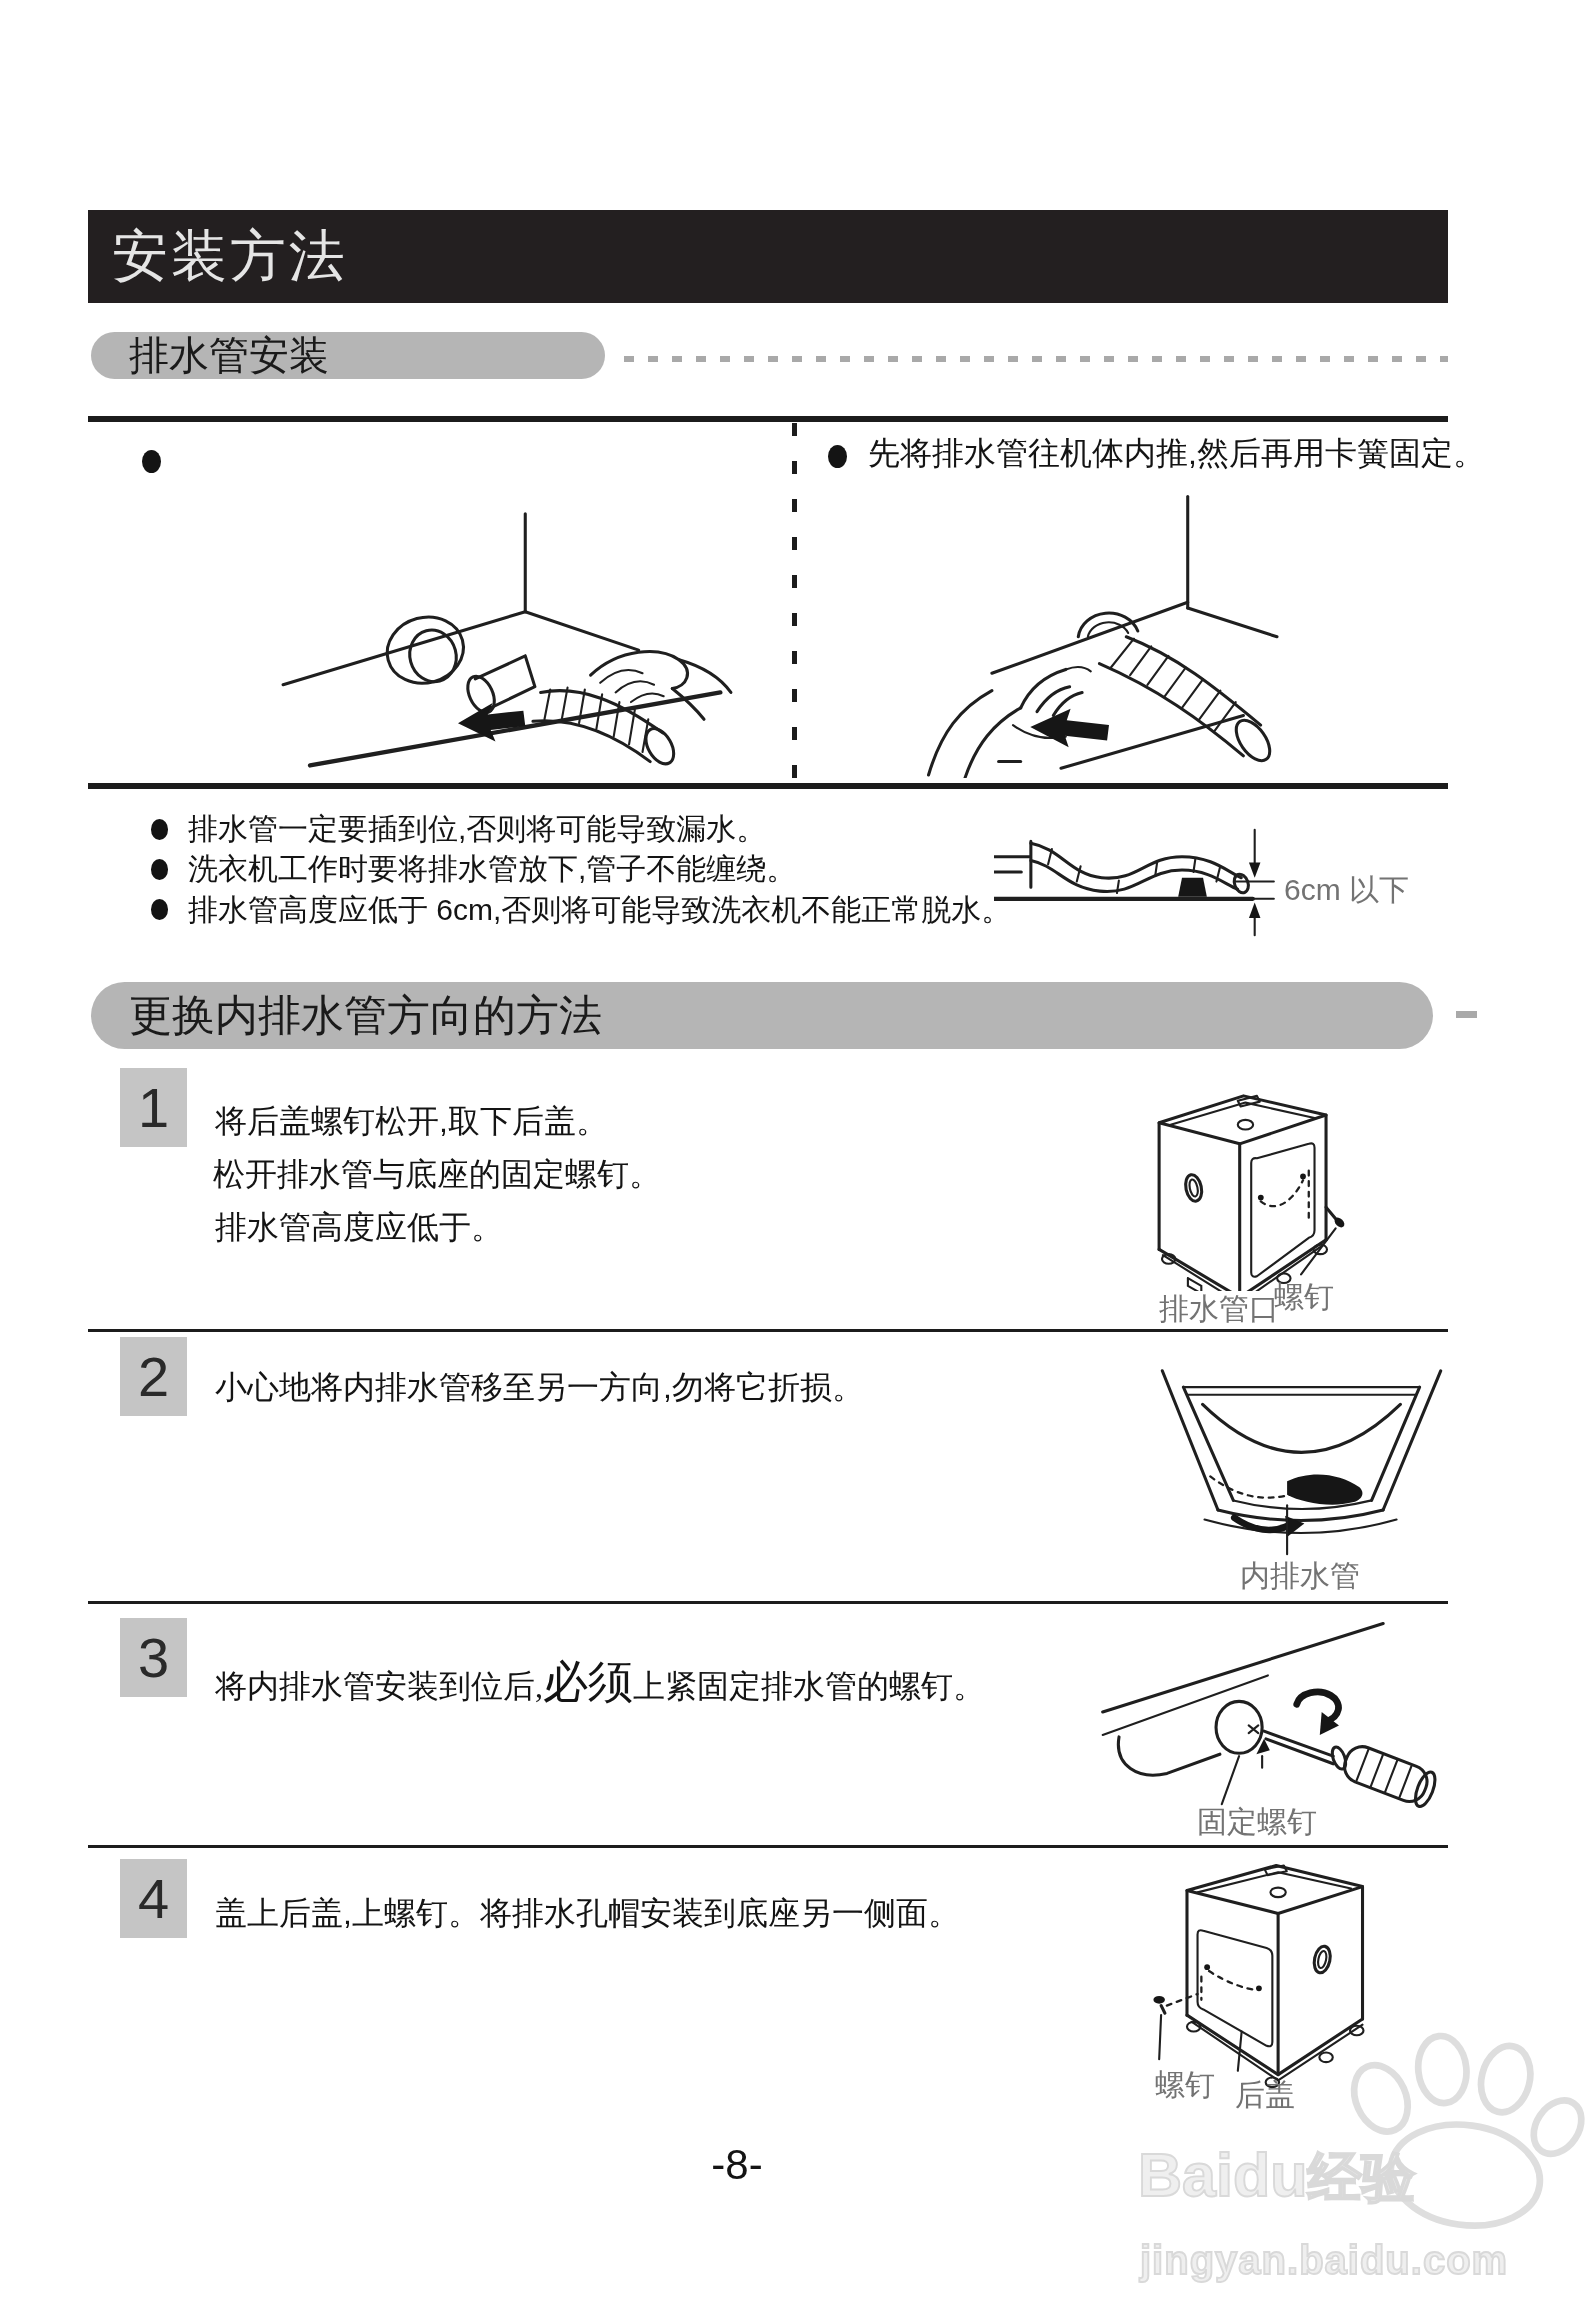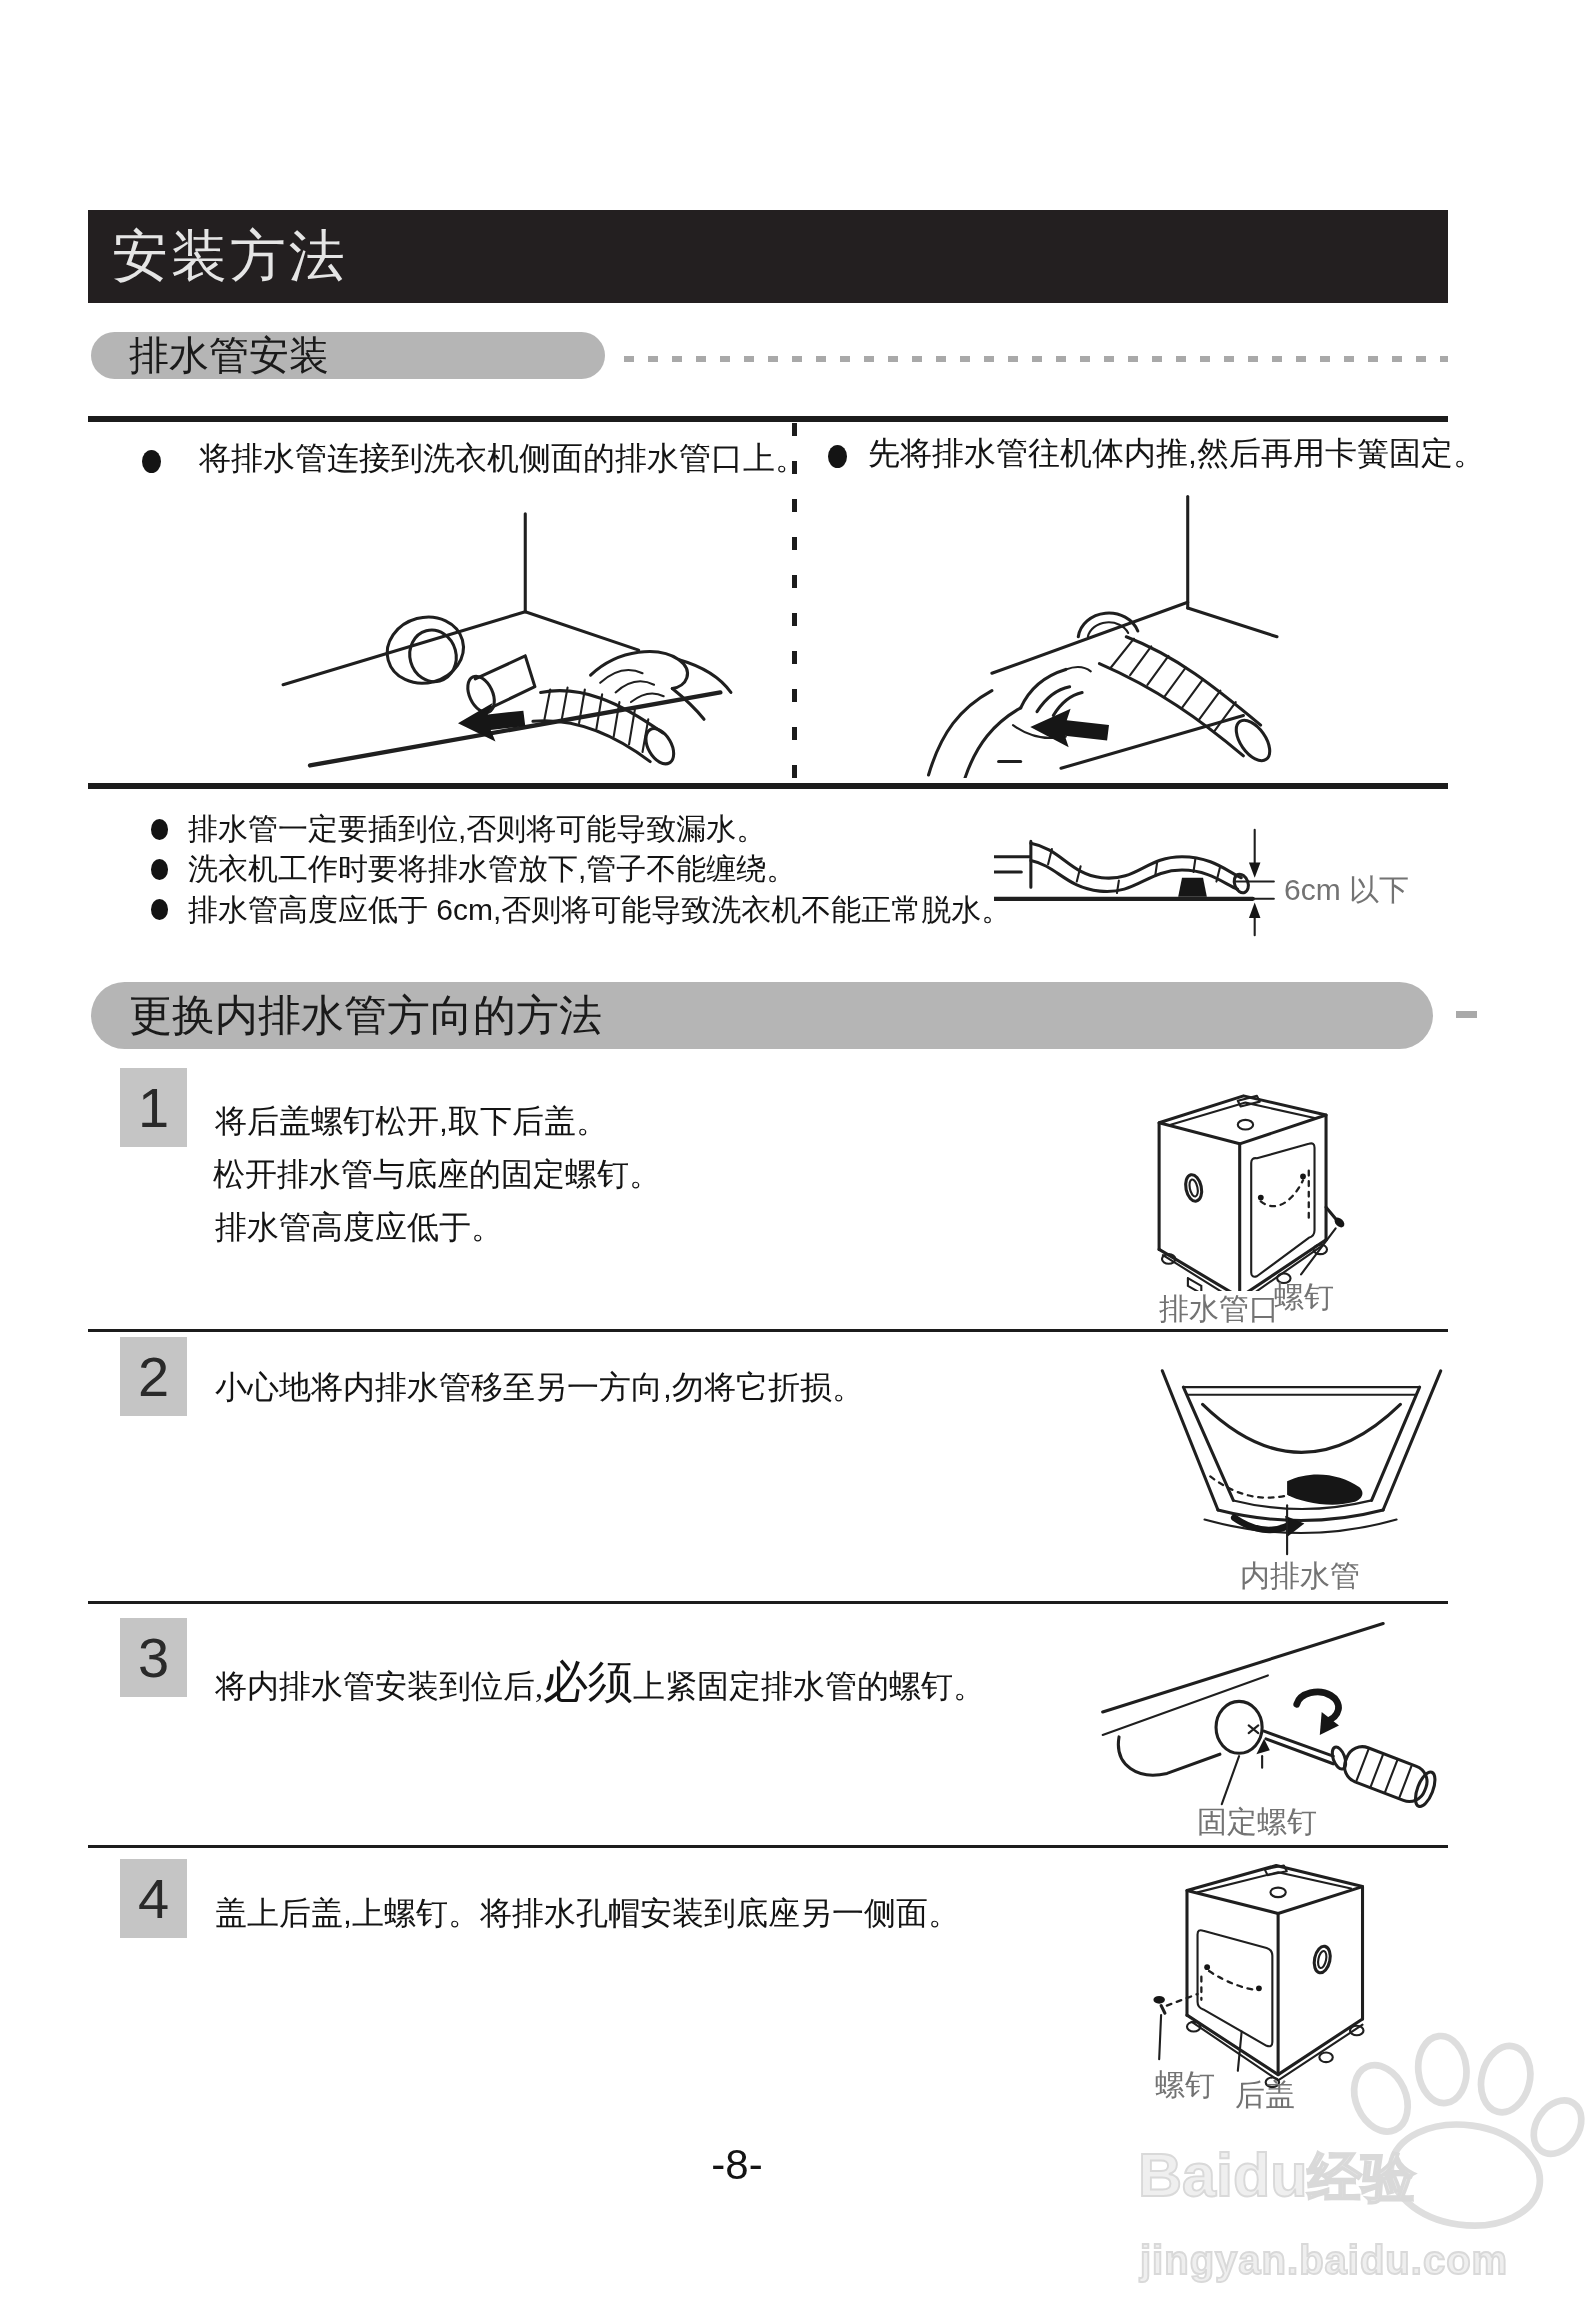--- a/index.html
+++ b/index.html
@@ -41,21 +41,20 @@
 
   <div class="abs pill" style="left:91px;top:332px;width:514px;height:47px;">
     <span class="pt" style="font-size:40px;">排水管安装</span>
   </div>
   <div class="abs hdash" style="left:624px;top:356px;width:824px;height:5.8px;"></div>
 
   <div class="abs rule" style="left:88px;top:416px;width:1360px;height:5.8px;"></div>
   <div class="abs vdash" style="left:792px;top:423px;width:4.8px;height:363px;"></div>
 
   <div class="abs dot" style="left:142px;top:450px;"></div>
-  <div class="abs txt" style="left:199px;top:438px;">将排水管连接到洗衣机侧面的排水管口上。</div>
 
   <div class="abs dot" style="left:828px;top:445px;"></div>
   <div class="abs txt" style="left:868px;top:433px;">先将排水管往机体内推,然后再用卡簧固定。</div>
 
   <svg class="abs art" style="left:187px;top:504px;" width="591" height="274" viewBox="0 0 615 285">
     <path d="M352,10 L352,112"></path>
     <path d="M352,112 L470,152"></path>
     <path d="M100,188 L352,112"></path>
     <path d="M128,272 L555,196" class="thick"></path>
     <ellipse cx="248" cy="152" rx="40" ry="34" transform="rotate(-15 248 152)"></ellipse>

